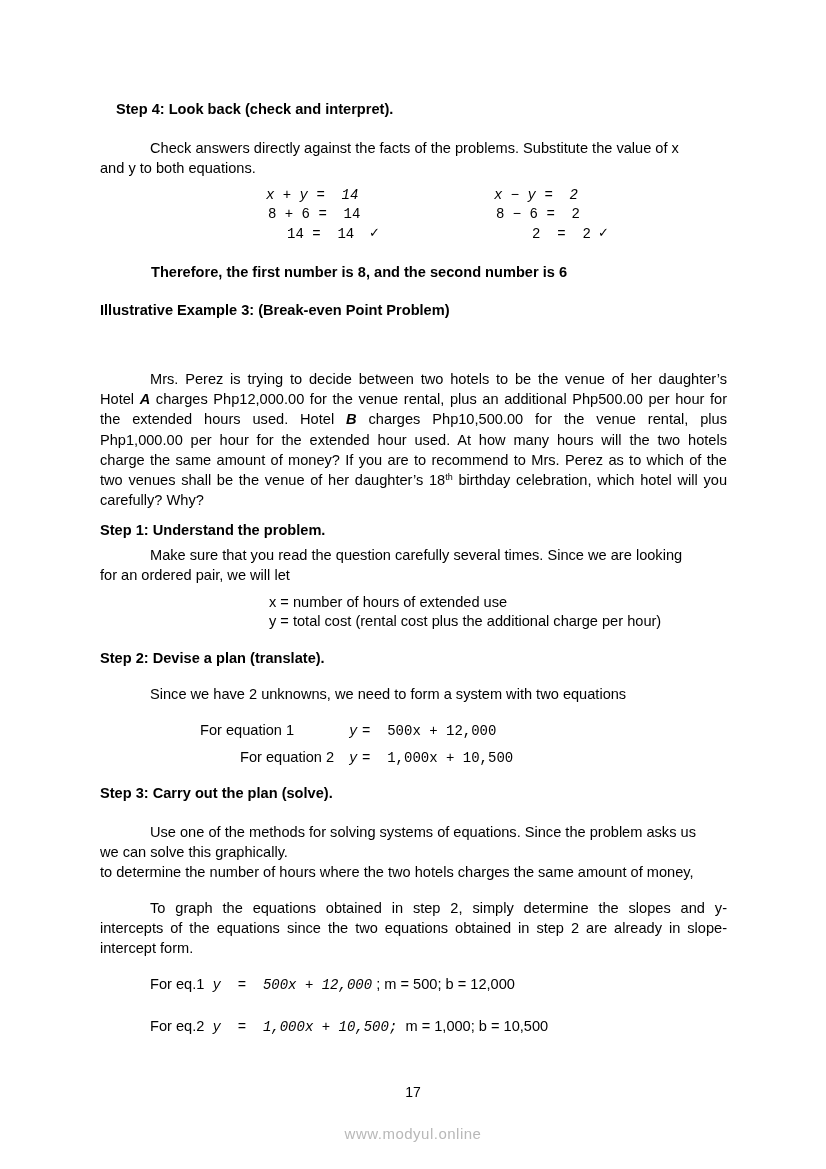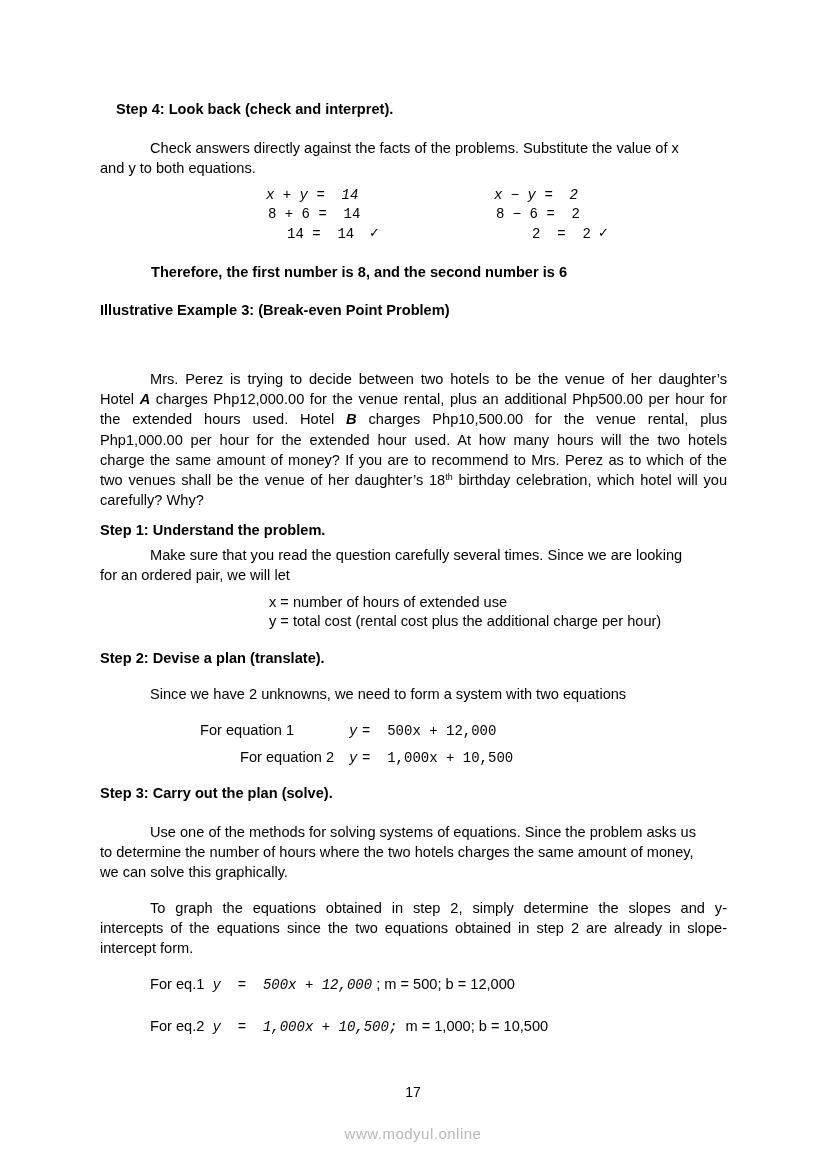--- a/index.html
+++ b/index.html
@@ -72,22 +72,22 @@
 <div>
   <div class="abs" style="left:200px; top:749px;margin-left:40px;">For equation 2</div>
   <span class="abs math mi" style="left:349px; top:750px;">y</span>
   <span class="abs math" style="left:362px; top:750px; white-space:pre;">=  1,000x + 10,500</span>
 </div>
 
 <div class="abs bold" style="left:100px; top:785px;">Step 3:  Carry out the plan (solve).</div>
 
 <div class="para" style="top:822px;">
   <div style="text-indent:50px; white-space:nowrap;">Use one of the methods for solving systems of equations. Since the problem asks us</div>
+  <div>we can solve this graphically.</div>
   <div style="white-space:nowrap;">to determine the number of hours where the two hotels charges the same amount of money,</div>
-  <div>we can solve this graphically.</div>
 </div>
 
 <div class="para" style="top:898px;">
   <div style="text-indent:50px; text-align:justify; text-align-last:justify;">To graph the equations obtained in step 2, simply determine the slopes and y-</div>
   <div style="text-align:justify; text-align-last:justify;">intercepts of the equations since the two equations obtained in step 2 are already in slope-</div>
   <div>intercept form.</div>
 </div>
 
 <div class="abs" style="left:150px; top:976px; white-space:pre;"><span>For eq.1</span>  <span class="math mi">y  =  500x + 12,000</span><span> ; </span><span>m = 500; b = 12,000</span></div>
 <div class="abs" style="left:150px; top:1002px; white-space:pre;margin-top:16px;"><span>For eq.2</span>  <span class="math mi">y  =  1,000x + 10,500;</span><span>  </span><span>m = 1,000; b = 10,500</span></div>

